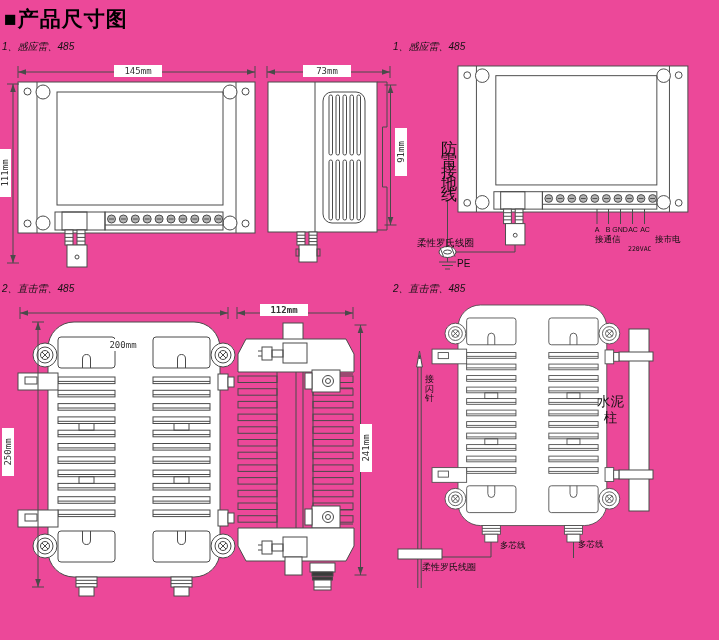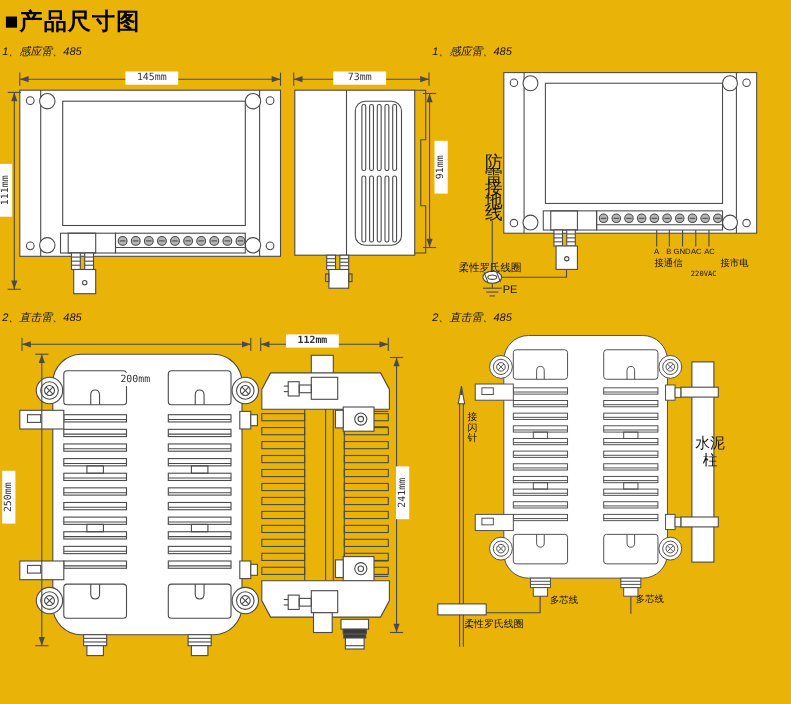--- a/index.html
+++ b/index.html
@@ -1,16 +1,16 @@
 <!DOCTYPE html>
 <html><head>
 <meta charset="utf-8">
 <style>
   html,body{margin:0;padding:0;background:#fff;}
-  #page{position:relative;width:719px;height:640px;background:#eab308;overflow:hidden;
+  #page{position:relative;width:719px;height:640px;background:#ec4899;overflow:hidden;
         font-family:"Liberation Sans","DejaVu Sans",sans-serif;color:#111;}
   #cad{position:absolute;left:0;top:0;}
   .hdr{position:absolute;font-size:21px;font-weight:bold;color:#000;letter-spacing:1px;}
   .sub{position:absolute;font-size:10px;color:#111;font-style:italic;}
   .dim{position:absolute;font-family:"DejaVu Sans Mono","Liberation Mono",monospace;
        font-size:9px;color:#333;background:#fff;text-align:center;width:48px;height:12px;line-height:12px;}
   .rot{transform:rotate(-90deg);transform-origin:center;}
   .lbl{position:absolute;font-size:9.5px;color:#111;white-space:nowrap;}
   .vtxt{position:absolute;word-break:break-all;text-align:center;color:#111;white-space:normal;}
   .term{position:absolute;top:226px;width:22px;text-align:center;font-size:7px;color:#111;}
@@ -482,18 +482,18 @@
   <div class="term" style="left:586px;">A</div>
   <div class="term" style="left:597px;">B</div>
   <div class="term" style="left:609px;">GND</div>
   <div class="term" style="left:622px;">AC</div>
   <div class="term" style="left:634px;">AC</div>
   <div class="lbl" style="left:595px;top:234px;font-size:8.5px;">接通信</div>
   <div class="lbl" style="left:625px;top:234px;font-size:8.5px;margin-left:30px;">接市电</div>
   <div class="lbl" style="left:628px;top:245px;font-size:6.5px;font-family:'DejaVu Sans Mono',monospace;">220VAC</div>
 
   <div class="vtxt" style="left:424px;top:375px;width:11px;font-size:9px;line-height:9.5px;">接闪针</div>
-  <div class="vtxt" style="left:631px;top:395px;width:29px;font-size:13.5px;line-height:15.5px;">水泥柱</div>
+  <div class="vtxt" style="left:596px;top:395px;width:29px;font-size:13.5px;line-height:15.5px;font-family:Liberation Mono, monospace;">水泥柱</div>
   <div class="lbl" style="left:500px;top:540px;font-size:8.5px;">多芯线</div>
   <div class="lbl" style="left:578px;top:539px;font-size:8.5px;">多芯线</div>
   <div class="lbl" style="left:422px;top:561px;font-size:9px;">柔性罗氏线圈</div>
 
 </div>
 
 </body></html>

